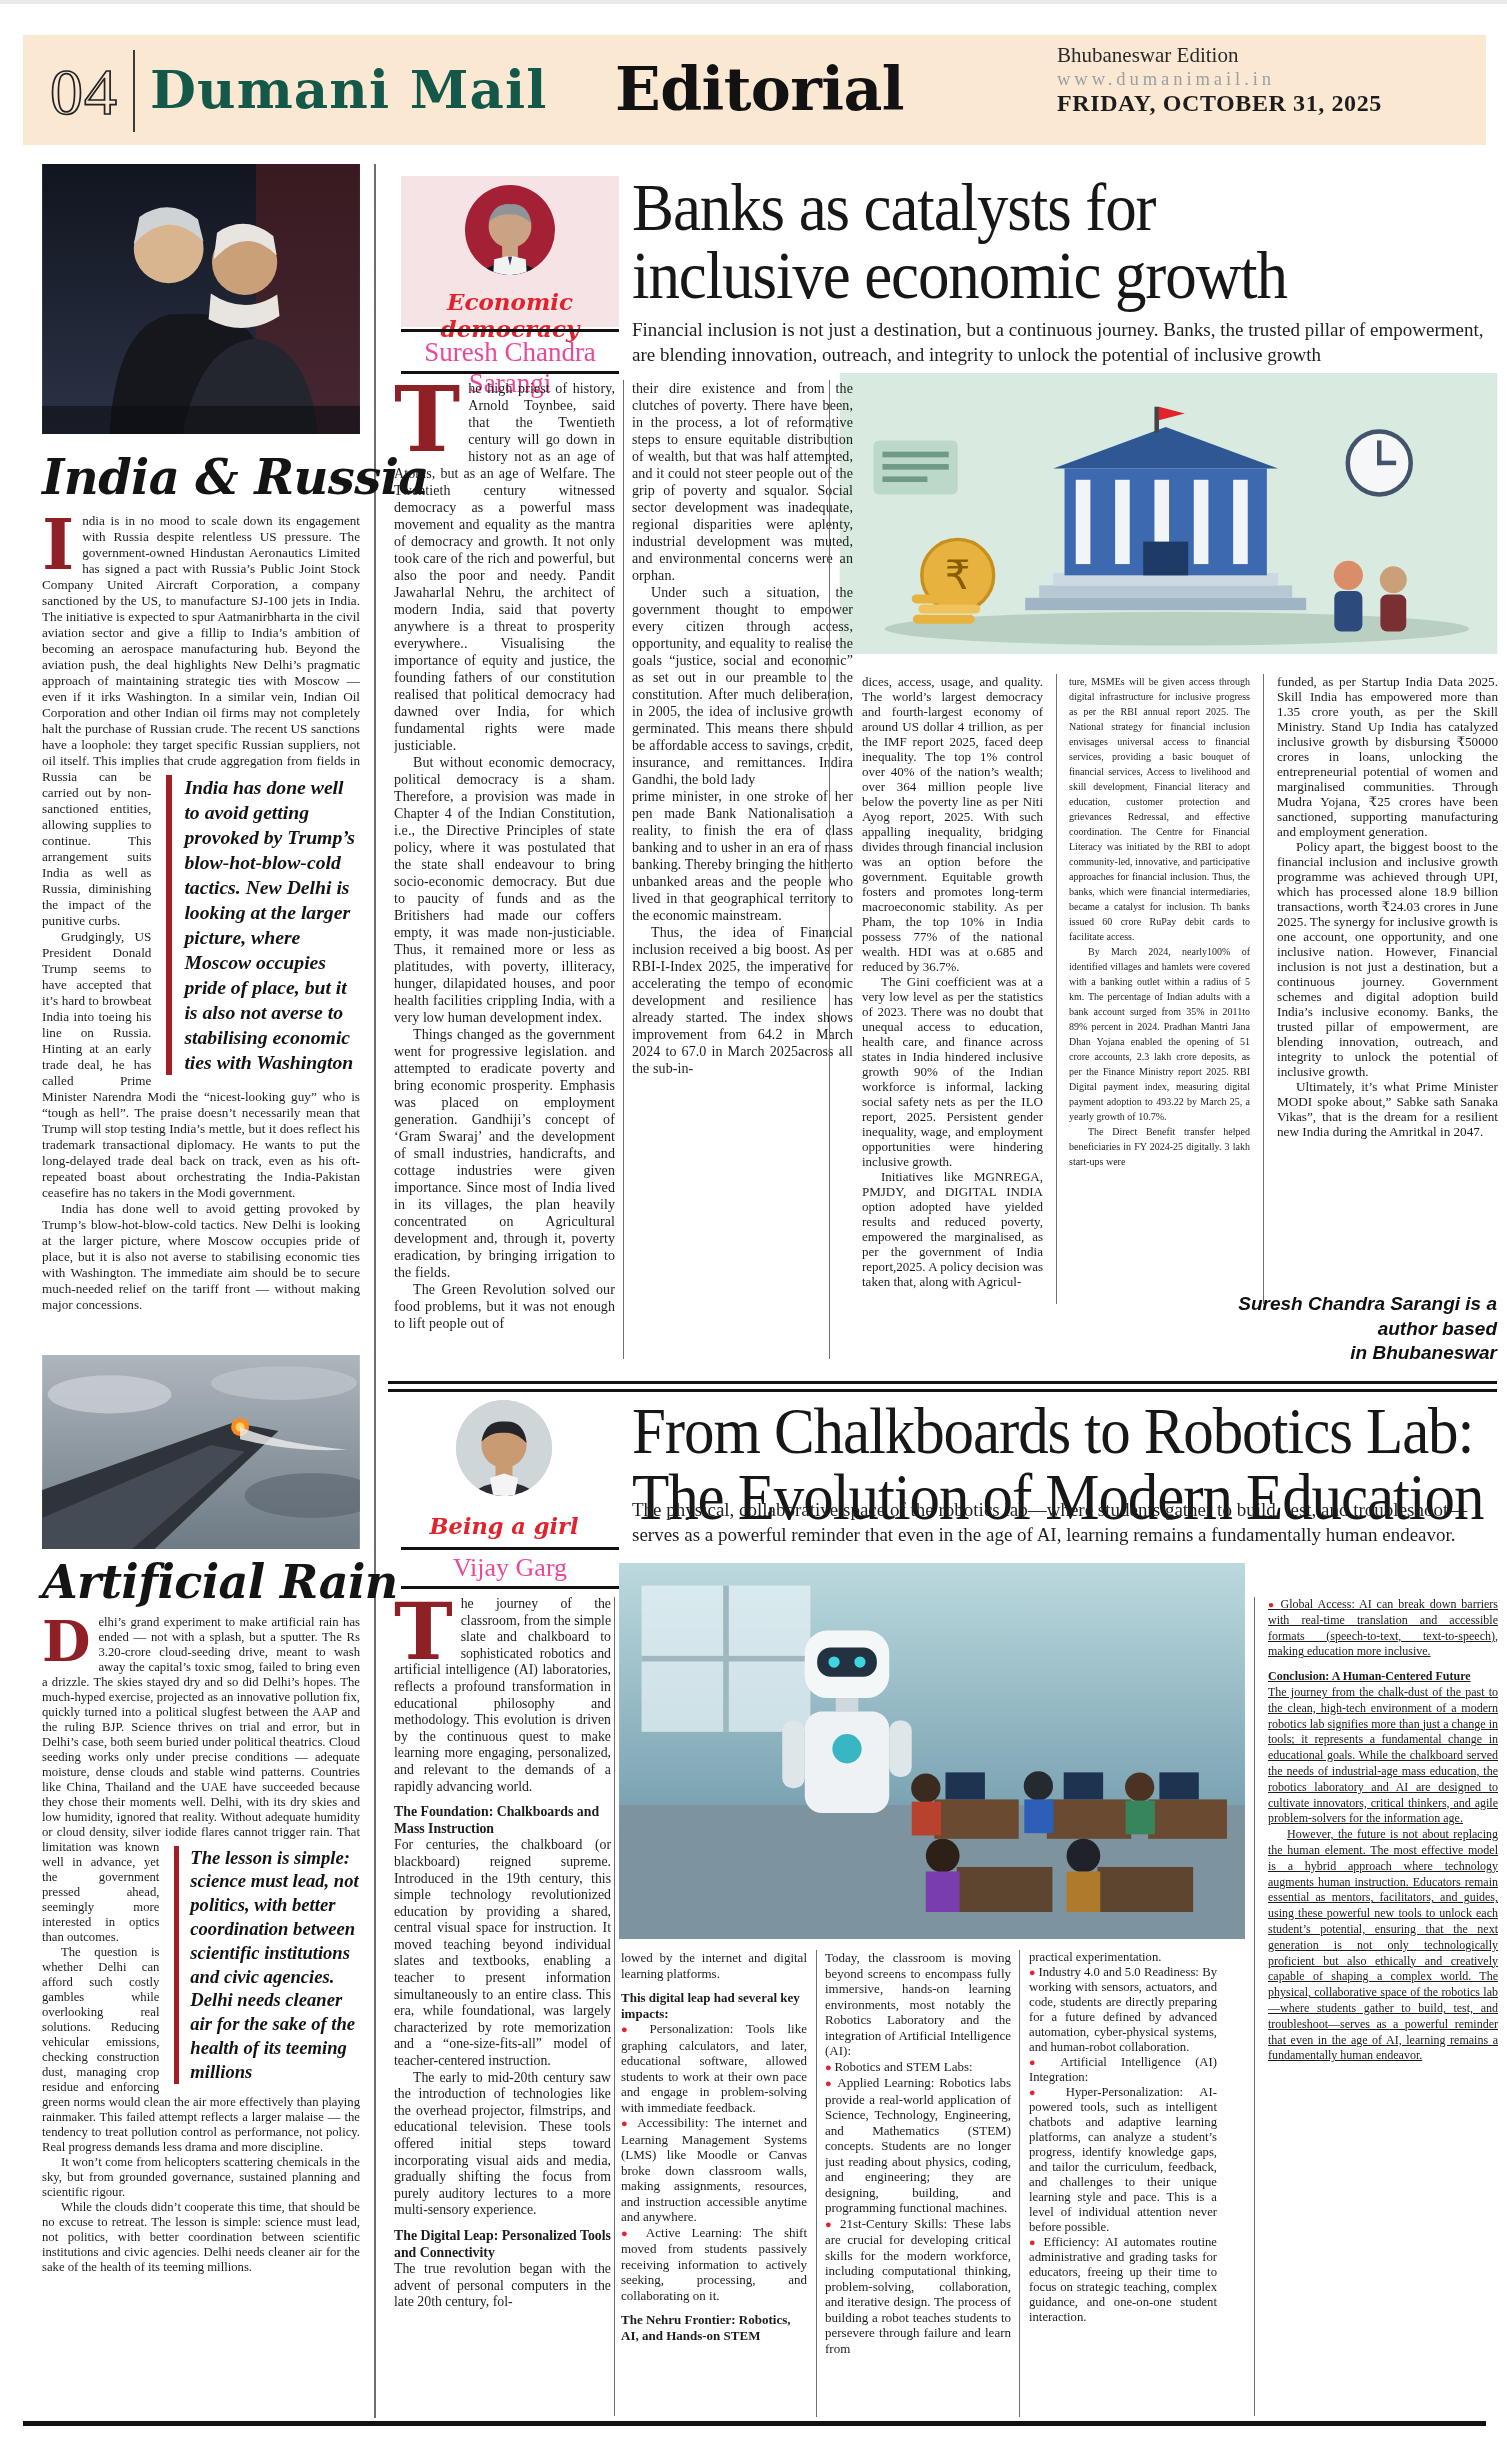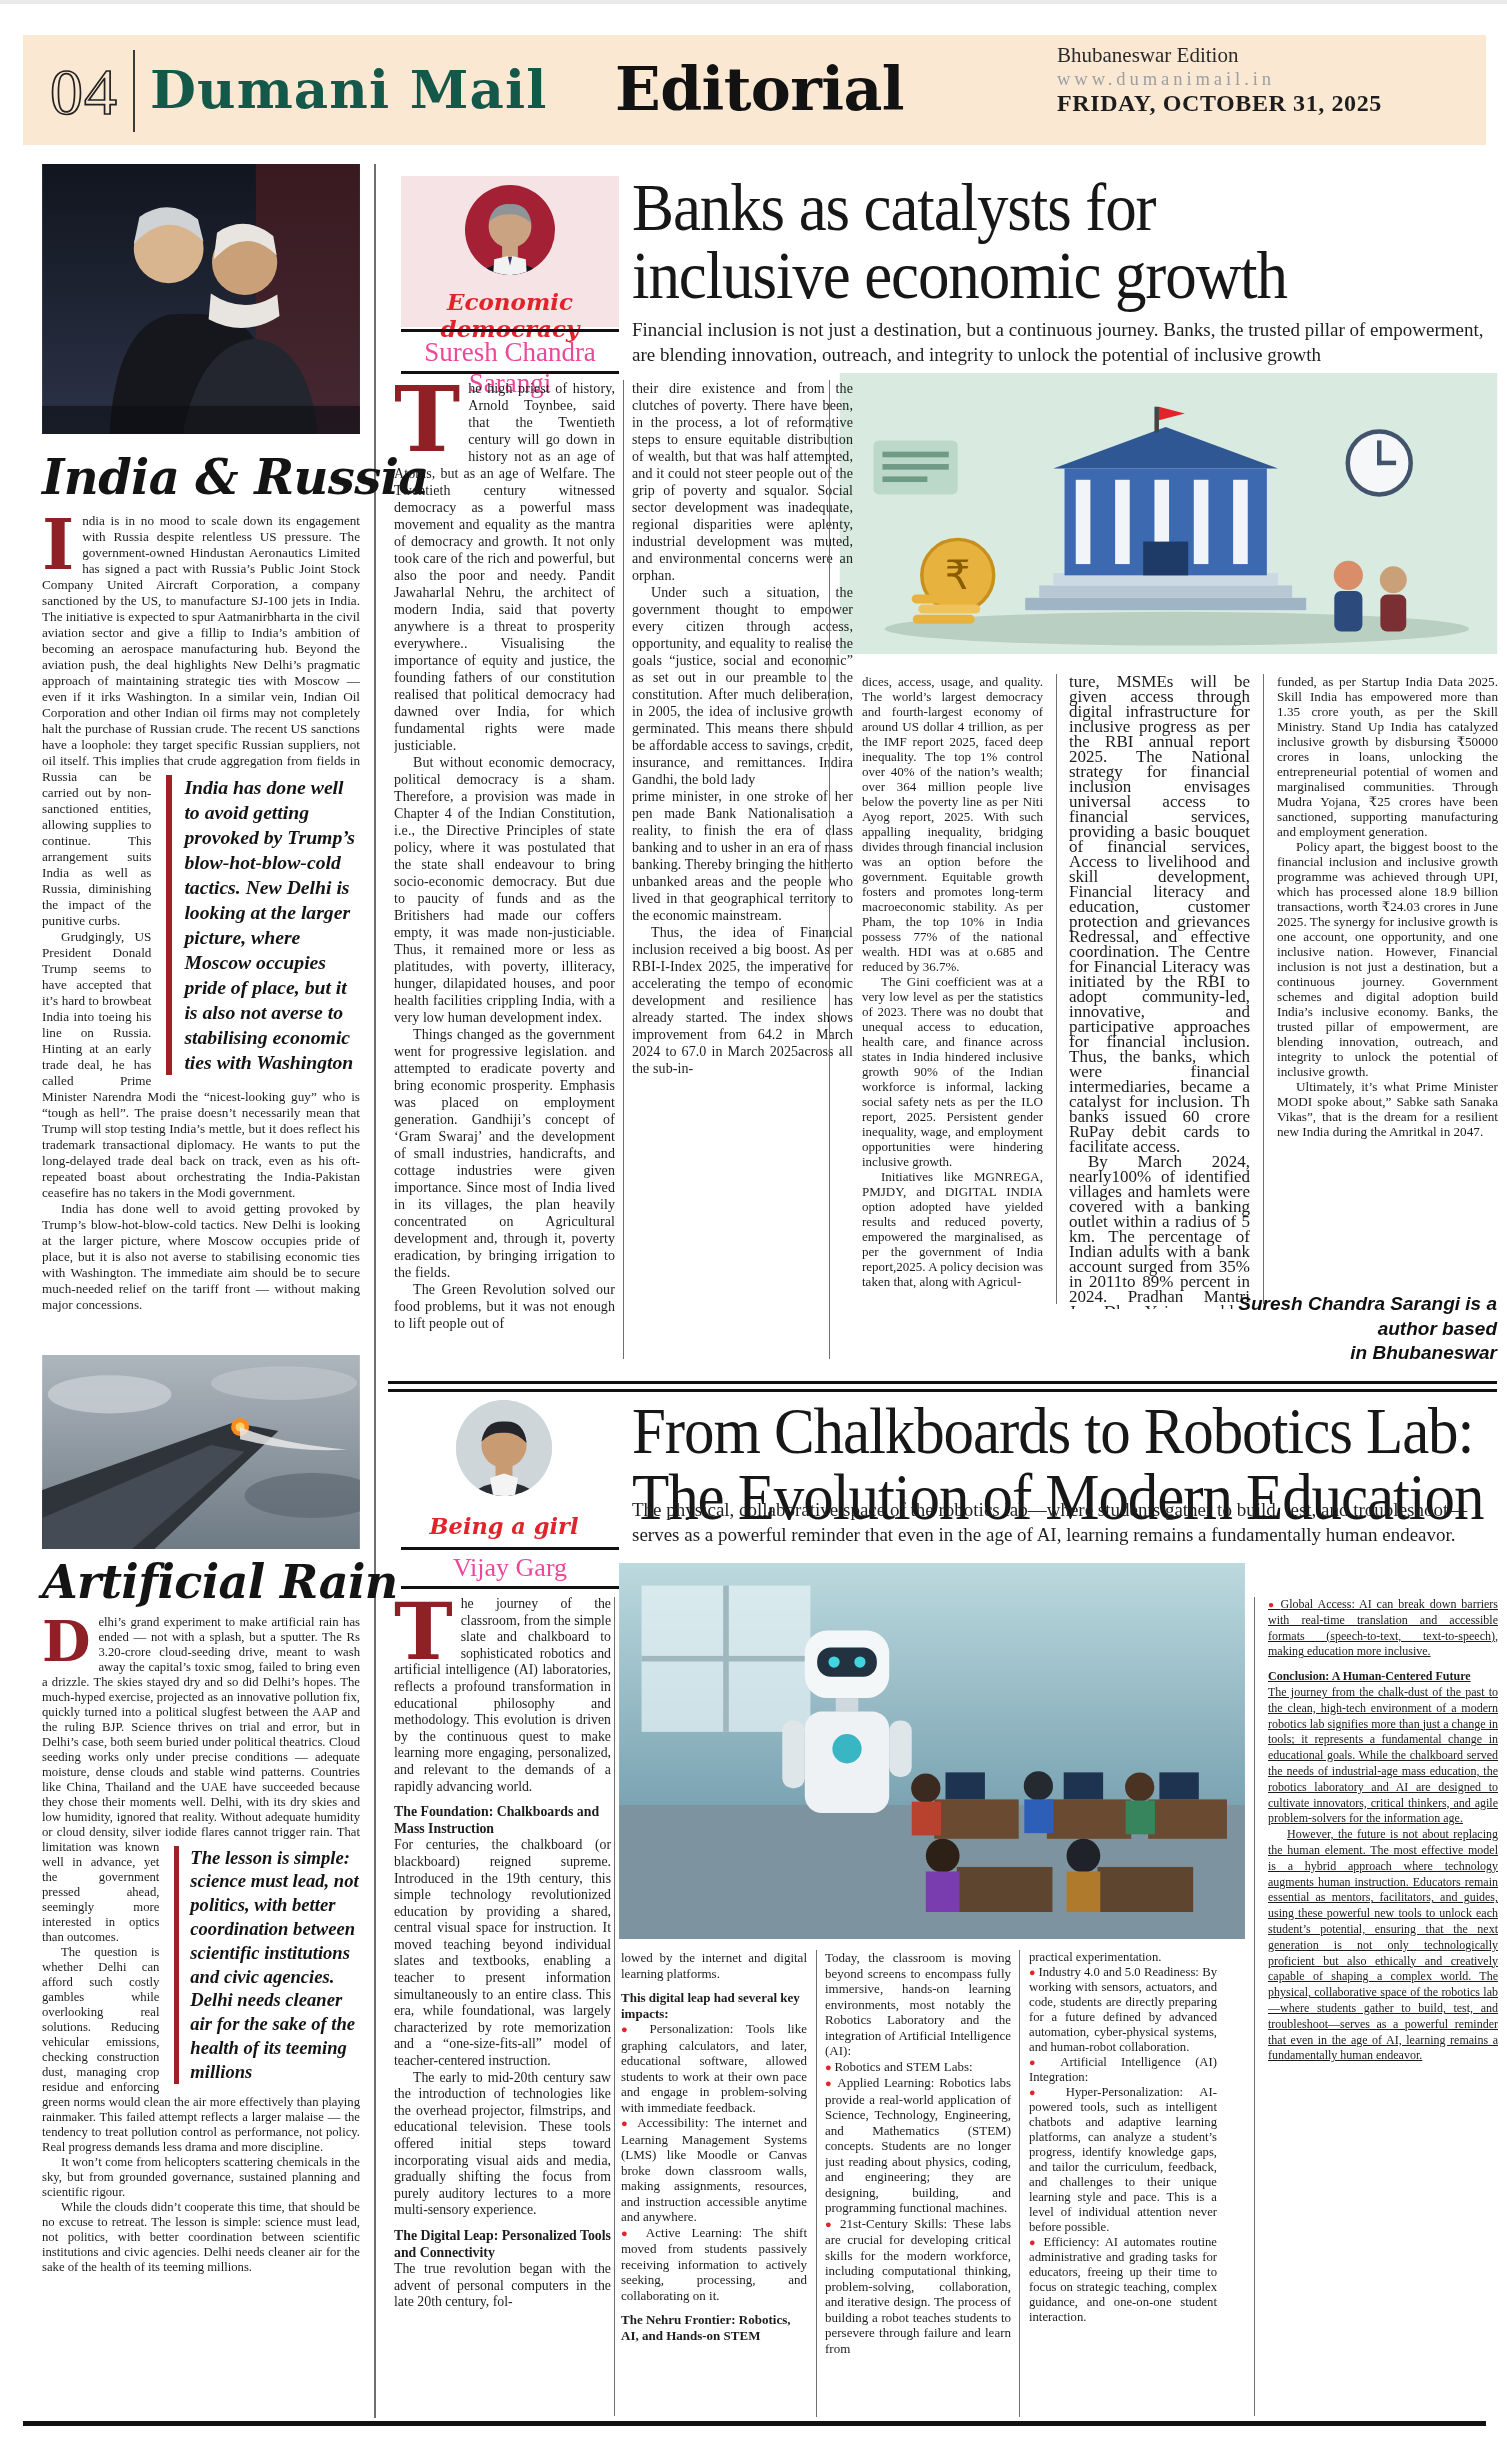--- a/index.html
+++ b/index.html
@@ -190,21 +190,21 @@
     <p class="first">prime minister, in one stroke of her pen made Bank Nationalisation a reality, to finish the era of class banking and to usher in an era of mass banking. Thereby bringing the hitherto unbanked areas and the people who lived in that geographical territory to the economic mainstream.</p>
     <p>Thus, the idea of Financial inclusion received a big boost. As per RBI-I-Index 2025, the imperative for accelerating the tempo of economic development and resilience has already started. The index shows improvement from 64.2 in March 2024 to 67.0 in March 2025across all the sub-in-</p>
   </div>
   <div class="abs thinv" style="left:829px;top:376px;width:1.1px;height:979px;"></div>
   <div class="col" style="left:862px;top:670px;width:181px;height:635px;font-size:13px;line-height:15px;">
     <p class="first">dices, access, usage, and quality. The world’s largest democracy and fourth-largest economy of around US dollar 4 trillion, as per the IMF report 2025, faced deep inequality. The top 1% control over 40% of the nation’s wealth; over 364 million people live below the poverty line as per Niti Ayog report, 2025. With such appalling inequality, bridging divides through financial inclusion was an option before the government. Equitable growth fosters and promotes long-term macroeconomic stability. As per Pham, the top 10% in India possess 77% of the national wealth. HDI was at o.685 and reduced by 36.7%.</p>
     <p>The Gini coefficient was at a very low level as per the statistics of 2023. There was no doubt that unequal access to education, health care, and finance across states in India hindered inclusive growth 90% of the Indian workforce is informal, lacking social safety nets as per the ILO report, 2025. Persistent gender inequality, wage, and employment opportunities were hindering inclusive growth.</p>
     <p>Initiatives like MGNREGA, PMJDY, and DIGITAL INDIA option adopted have yielded results and reduced poverty, empowered the marginalised, as per the government of India report,2025. A policy decision was taken that, along with Agricul-</p>
   </div>
   <div class="abs thinv" style="left:1056px;top:670px;width:1.1px;height:630px;"></div>
-  <div class="col" style="left:1069px;top:670px;width:181px;height:635px;font-size:17px;line-height:15px;">
+  <div class="col" style="left:1069px;top:670px;width:181px;height:635px;font-size:10px;line-height:15px;">
     <p class="first">ture, MSMEs will be given access through digital infrastructure for inclusive progress as per the RBI annual report 2025. The National strategy for financial inclusion envisages universal access to financial services, providing a basic bouquet of financial services, Access to livelihood and skill development, Financial literacy and education, customer protection and grievances Redressal, and effective coordination. The Centre for Financial Literacy was initiated by the RBI to adopt community-led, innovative, and participative approaches for financial inclusion. Thus, the banks, which were financial intermediaries, became a catalyst for inclusion. Th banks issued 60 crore RuPay debit cards to facilitate access.</p>
     <p>By March 2024, nearly100% of identified villages and hamlets were covered with a banking outlet within a radius of 5 km. The percentage of Indian adults with a bank account surged from 35% in 2011to 89% percent in 2024. Pradhan Mantri Jana Dhan Yojana enabled the opening of 51 crore accounts, 2.3 lakh crore deposits, as per the Finance Ministry report 2025. RBI Digital payment index, measuring digital payment adoption to 493.22 by March 25,  a yearly growth of 10.7%.</p>
     <p>The Direct Benefit transfer helped beneficiaries in FY 2024-25 digitally. 3 lakh start-ups were</p>
   </div>
   <div class="abs thinv" style="left:1263px;top:670px;width:1.1px;height:630px;"></div>
   <div class="col" style="left:1277px;top:670px;width:221px;height:614px;font-size:13.2px;line-height:15px;">
     <p class="first">funded, as per Startup India Data 2025. Skill India has empowered more than 1.35 crore youth, as per the Skill Ministry. Stand Up India has catalyzed inclusive growth by disbursing ₹50000 crores in loans, unlocking the entrepreneurial potential of women and marginalised communities. Through Mudra Yojana, ₹25 crores have been sanctioned, supporting manufacturing and employment generation.</p>
     <p>Policy apart, the biggest boost to the financial inclusion and inclusive growth programme was achieved through UPI, which has processed alone 18.9 billion transactions, worth ₹24.03 crores in June 2025. The synergy for inclusive growth is one account, one opportunity, and one inclusive nation. However, Financial inclusion is not just a destination, but a continuous journey. Government schemes and digital adoption build India’s inclusive economy. Banks, the trusted pillar of empowerment, are blending innovation, outreach, and integrity to unlock the potential of inclusive growth.</p>
     <p>Ultimately, it’s what Prime Minister MODI spoke about,” Sabke sath Sanaka Vikas”, that is the dream for a resilient new India during the Amritkal in 2047.</p>
   </div>

